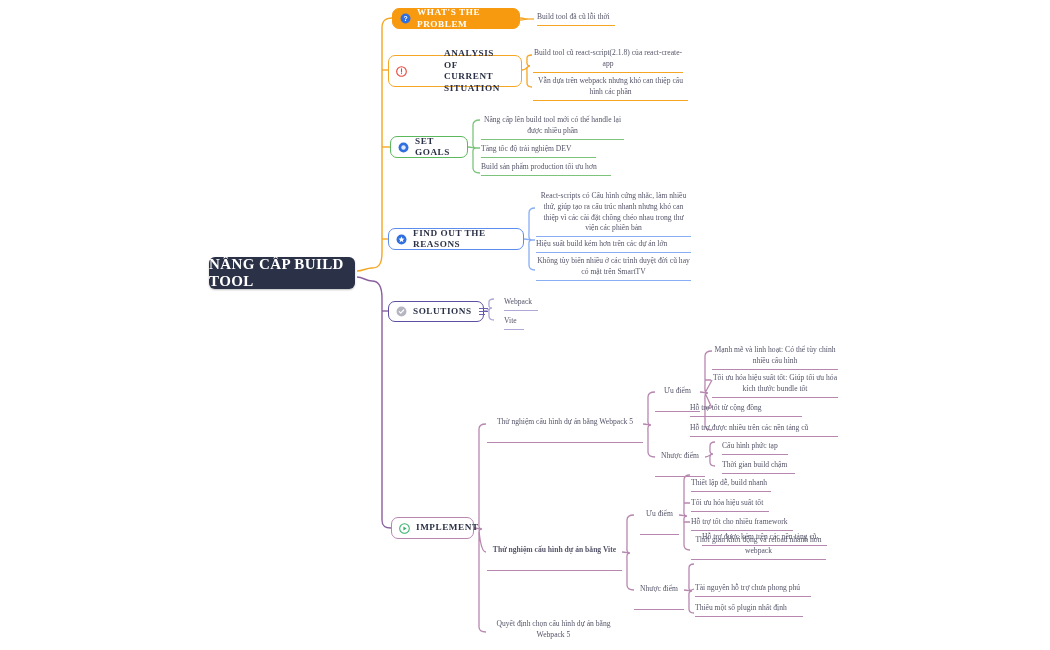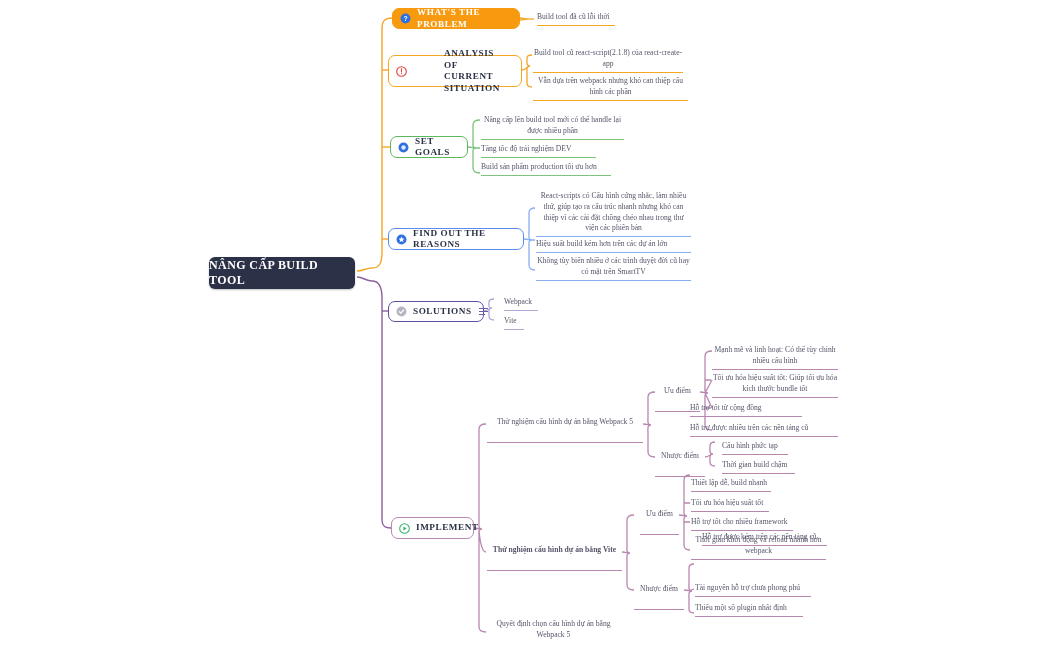--- a/index.html
+++ b/index.html
@@ -35,21 +35,21 @@
     width: 146px; height: 32px;
     background: #2b3147;
     border-radius: 6px;
     display: flex;
     align-items: center;
     justify-content: center;
     box-shadow: 0 1px 2px rgba(0,0,0,0.25);
   }
   .root-node span {
     color: #ffffff;
-    font-size: 12px;
+    font-size: 15px;
     font-weight: bold;
     letter-spacing: 0.4px;
     font-family: "Liberation Serif", serif;
   }
   
   .topic {
     position: absolute;
     box-sizing: border-box;
     display: flex;
     align-items: center;

